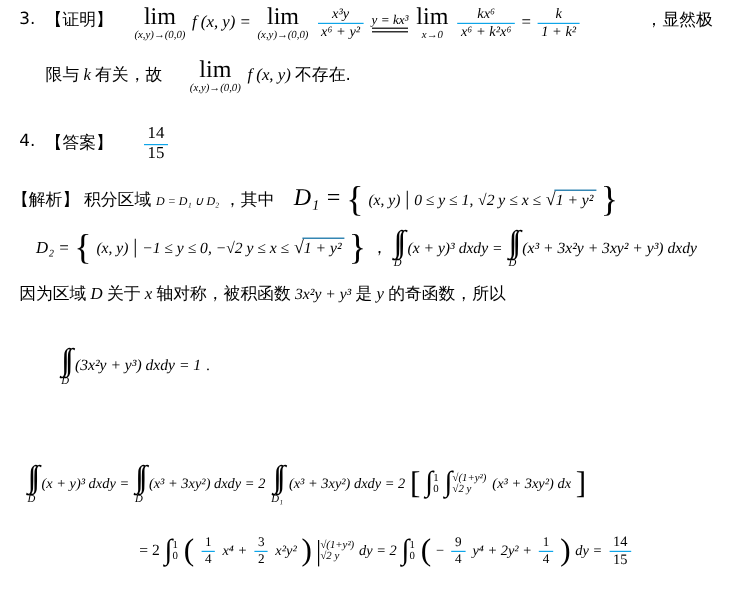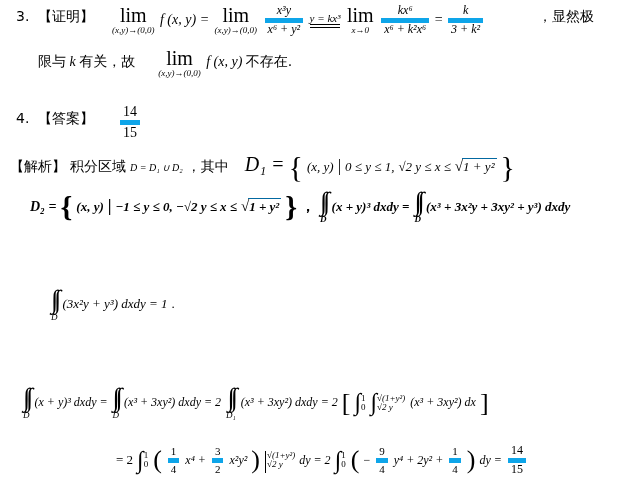--- a/index.html
+++ b/index.html
@@ -39,21 +39,21 @@
   .frac {
     display: inline-block;
     vertical-align: middle;
     text-align: center;
     line-height: 1.15;
     margin: 0 2px;
   }
   .frac .num {
     display: block;
     padding: 0 3px;
-    border-bottom: 5px solid #0ea5e9;
+    border-bottom: 1px solid #0ea5e9;
   }
   .frac .den {
     display: block;
     padding: 0 3px;
   }
   
   .lim {
     display: inline-block;
     vertical-align: middle;
     text-align: center;
@@ -170,21 +170,21 @@
       <span class="op">lim</span>
       <span class="sub mi">x→0</span>
     </span>
     <span class="frac" style="font-size:12px;">
       <span class="num mi">kx⁶</span>
       <span class="den mi">x⁶ + k²x⁶</span>
     </span>
     <span class="mn">=</span>
     <span class="frac" style="font-size:12px;">
       <span class="num mi">k</span>
-      <span class="den mi">3 + k²</span>
+      <span class="den mi">1 + k²</span>
     </span>
   </div>
   <div class="line cn" style="left:538px; top:8px;">，显然极</div>
 
   <div class="line" style="left:38px; top:48px; font-size:14px;">
     <span class="cn">限与</span>
     <span class="mi" style="font-size:14px;">k</span>
     <span class="cn">有关，故</span>
     <span style="display:inline-block;width:14px;"></span>
     <span class="lim">
@@ -213,41 +213,52 @@
     <span class="mi" style="font-size:20px;">D₁ =</span>
     <span class="brace-big">{</span>
     <span class="mi" style="font-size:13px;">(x, y)</span>
     <span class="mn" style="font-size:17px;">|</span>
     <span class="mi" style="font-size:13px;">0 ≤ y ≤ 1,</span>
     <span class="mi" style="font-size:13px;">√2 y ≤ x ≤</span>
     <span class="radical">√</span><span class="sqrt mi" style="font-size:13px;">1 + y²</span>
     <span class="brace-big">}</span>
   </div>
 
-  <div class="line" style="left:30px; top:190px;font-weight:bold;">
+  <div class="line" style="left:30px; top:190px;">
     <span class="mi" style="font-size:14px;">D₂ =</span>
     <span class="brace-big">{</span>
     <span class="mi" style="font-size:13px;">(x, y)</span>
     <span class="mn" style="font-size:17px;">|</span>
     <span class="mi" style="font-size:13px;">−1 ≤ y ≤ 0, −√2 y ≤ x ≤</span>
     <span class="radical">√</span><span class="sqrt mi" style="font-size:13px;">1 + y²</span>
     <span class="brace-big">}</span>
     <span class="cn">，</span>
     <span class="iint">
       <span class="sym">∫∫</span>
       <span class="dom">D</span>
     </span>
     <span class="mi" style="font-size:13px;">(x + y)³ dxdy =</span>
     <span class="iint">
       <span class="sym">∫∫</span>
       <span class="dom">D</span>
     </span>
     <span class="mi" style="font-size:13px;">(x³ + 3x²y + 3xy² + y³) dxdy</span>
   </div>
 
+  <div class="line" style="left:16px; top:236px; font-size:14px;">
+    <span class="cn">因为区域</span>
+    <span class="mi" style="font-size:14px;">D</span>
+    <span class="cn">关于</span>
+    <span class="mi" style="font-size:14px;">x</span>
+    <span class="cn">轴对称，被积函数</span>
+    <span class="mi" style="font-size:13px;">3x²y + y³</span>
+    <span class="cn">是</span>
+    <span class="mi" style="font-size:14px;">y</span>
+    <span class="cn">的奇函数，所以</span>
+  </div>
 
   <div class="line" style="left:50px; top:288px;">
     <span class="iint">
       <span class="sym">∫∫</span>
       <span class="dom">D</span>
     </span>
     <span class="mi" style="font-size:13px;">(3x²y + y³) dxdy = 1</span>
     <span class="mn" style="font-size:13px;">.</span>
   </div>
 

